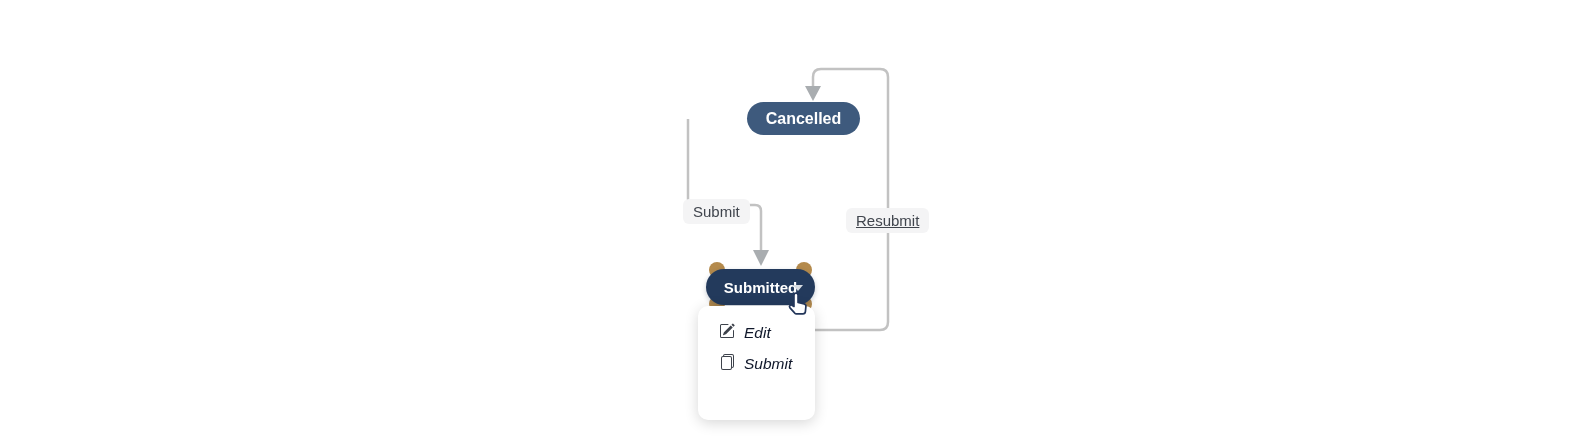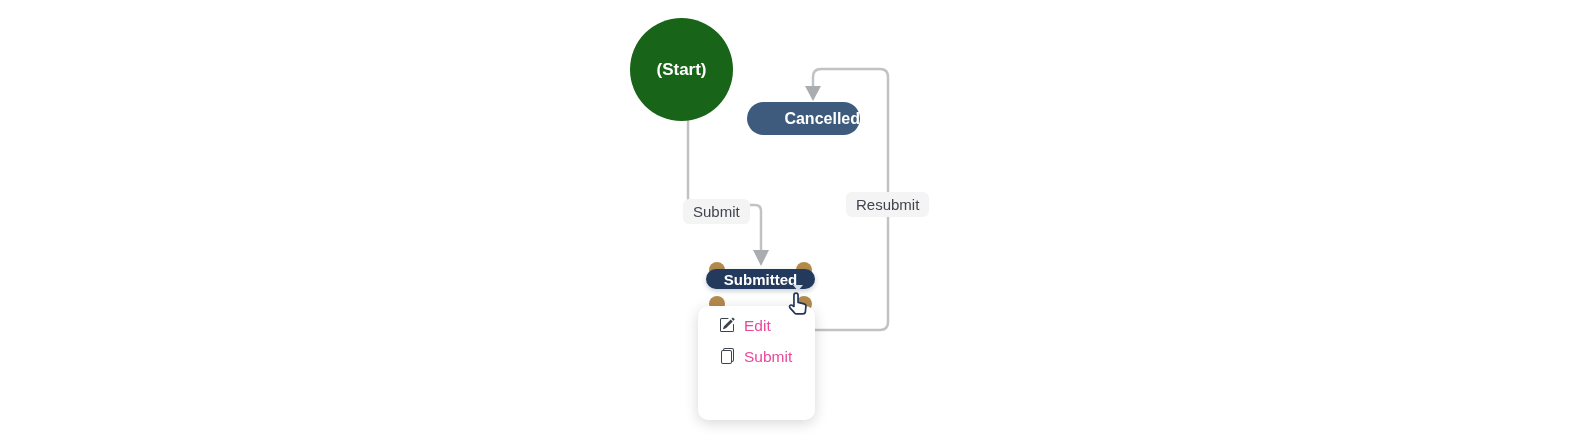--- a/index.html
+++ b/index.html
@@ -28,58 +28,57 @@
     z-index: 2;
     background: #f4f4f5;
     color: #40454d;
     font-size: 15px;
     line-height: 25px;
     padding: 0 10px;
     border-radius: 6px;
     white-space: nowrap;
   }
   .edge-label.submit   { left: 683px; top: 191px; margin-top: 8px; }
-  .edge-label.resubmit { left: 846px; top: 192px; }
+  .edge-label.resubmit { left: 846px; top: 208px; text-decoration: underline; }
 
   .node { position: absolute; display: flex; align-items: center; justify-content: center; color: #ffffff; font-weight: bold; }
 
   .node.start {
     left: 630px; top: 18px;
     width: 103px; height: 103px;
     border-radius: 50%;
     background: #186419;
     font-size: 17px;
     z-index: 3;
   }
 
   .node.cancelled {
     left: 747px; top: 102px;
     width: 113px; height: 33px;
     border-radius: 17px;
     background: #3e5a7d;
     font-size: 16px;
     z-index: 3;
-    justify-content: flex-end;
   }
 
   .handle {
     position: absolute;
     width: 16px; height: 16px;
     border-radius: 50%;
     background: #b48a4c;
     z-index: 3;
   }
   .handle.tl { left: 709px; top: 262px; }
   .handle.tr { left: 796px; top: 262px; }
   .handle.bl { left: 709px; top: 296px; }
   .handle.br { left: 796px; top: 296px; }
 
   .node.submitted {
     left: 706px; top: 269px;
-    width: 109px; height: 20px;
+    width: 109px; height: 36px;
     border-radius: 18px;
     background: #233a5c;
     font-size: 15px;
     z-index: 4;
     box-shadow: 0 2px 5px rgba(30,50,80,0.25);
   }
   .node.submitted .caret {
     position: absolute;
     right: 12px; top: 16px;
     width: 0; height: 0;
@@ -93,26 +92,28 @@
     left: 698px; top: 306px;
     width: 117px; height: 114px;
     background: #ffffff;
     border-radius: 10px;
     box-shadow: 0 3px 14px rgba(0,0,0,0.16);
     z-index: 5;
     padding: 11px 0 10px 0;
   }
   .menu-item {
     display: flex;
+    align-items: center;
     gap: 9px;
     height: 31px;
     padding-left: 21px;
-    color: #ec4899;
+    color: #0f172a;
     font-size: 15.5px;
     cursor: pointer;
+    font-style: italic;
   }
   .menu-item svg { flex: 0 0 auto; }
 
   .pointer-cursor {
     position: absolute;
     left: 786px; top: 290px;
     z-index: 6;
   }
 </style>
 </head>
@@ -129,23 +130,20 @@
 
     <g>
       <path class="edge-line" d="M808,330 L880,330 Q888,330 888,322 L888,77 Q888,69 880,69 L821,69 Q813,69 813,77 L813,86"></path>
       <polygon class="edge-arrow" points="805,86 821,86 813,101"></polygon>
     </g>
   </svg>
 
   <div class="edge-label submit">Submit</div>
   <div class="edge-label resubmit">Resubmit</div>
 
-  <div class="node start">
-    <span>(Start)</span>
-  </div>
 
   <div class="node cancelled">
     <span>Cancelled</span>
   </div>
 
   <div class="handle tl"></div>
   <div class="handle tr"></div>
   <div class="handle bl"></div>
   <div class="handle br"></div>
 

